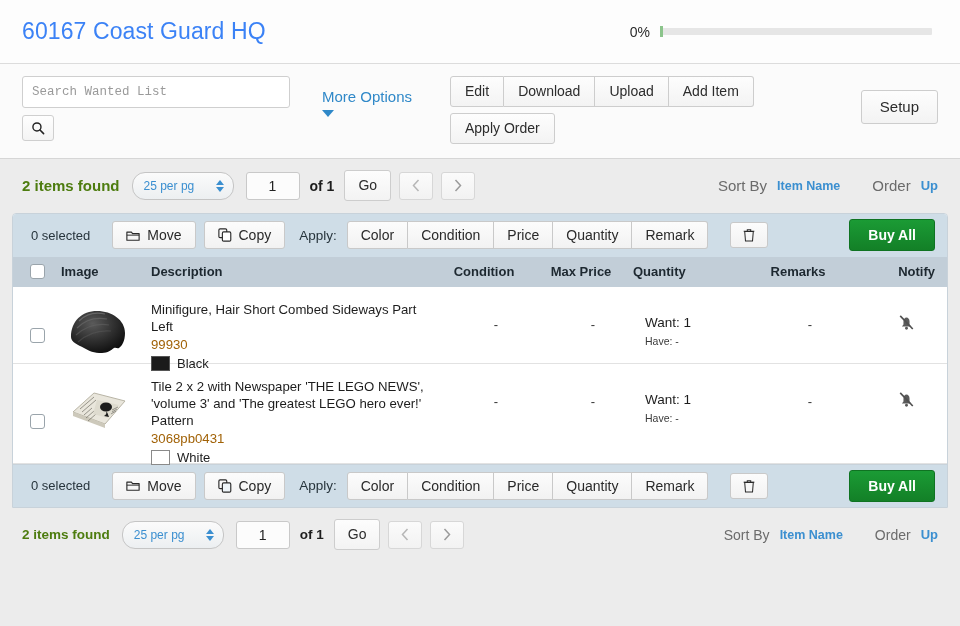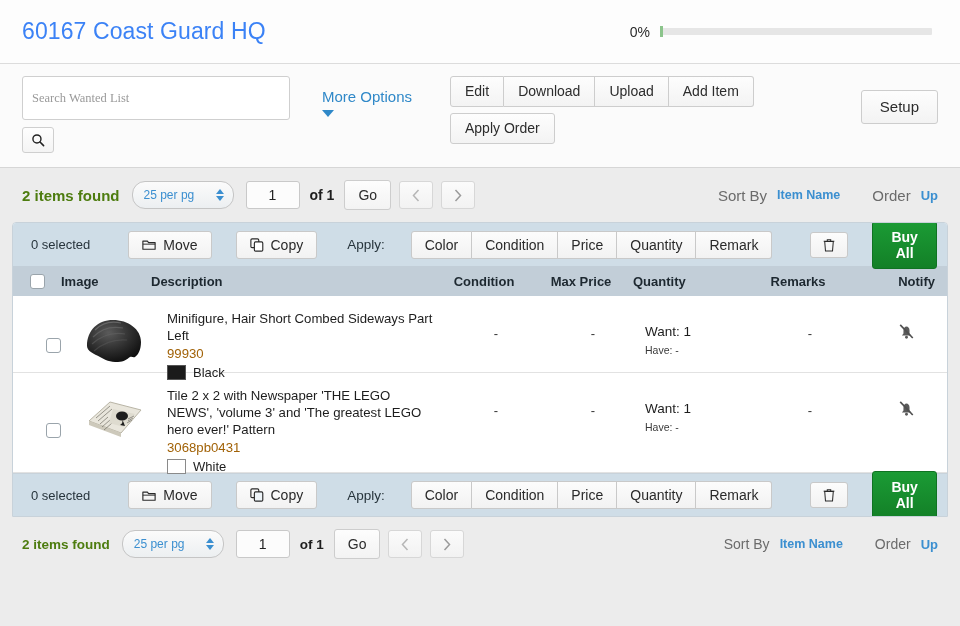--- a/index.html
+++ b/index.html
@@ -73,29 +73,29 @@
     align-items: flex-start;
     box-sizing: border-box;
   }
   .search-col {
     display: flex;
     flex-direction: column;
     gap: 7px;
   }
   .search-input {
     width: 268px;
-    height: 44px;
+    height: 32px;
     border: 1px solid #cfcfcf;
     border-radius: 3px;
     background: #fff;
     font-size: 12.5px;
     color: #555;
     padding: 0 9px;
     box-sizing: border-box;
-    font-family: Liberation Serif, serif;
+    font-family: Liberation Mono, monospace;
   }
   .search-input::placeholder { color: #9a9a9a; }
   .search-btn {
     width: 32px;
     height: 26px;
     border: 1px solid #cfcfcf;
     border-radius: 3px;
     background: linear-gradient(#fefefe, #f4f4f4);
     display: flex;
     align-items: center;
@@ -231,21 +231,21 @@
     border: 1px solid #c8d2da;
     border-radius: 4px 4px 0 0;
     overflow: hidden;
     background: #fff;
   }
   .actionbar {
     background: #cfdde7;
     display: flex;
     align-items: center;
     padding: 8px 12px;
-    gap: 24px;
+    gap: 8px;
     box-sizing: border-box;
     height: 43px;
   }
   .selected-count { font-size: 13px; color: #27343c; font-weight: 500; margin-right: 14px; margin-left: 6px; white-space: nowrap; }
   .abtn {
     background: linear-gradient(#fcfcfc, #f2f2f2);
     border: 1px solid #c9c9c9;
     border-radius: 3px;
     font-size: 14px;
     font-family: "Liberation Sans", sans-serif;
@@ -310,21 +310,21 @@
 
   .cbox {
     width: 15px; height: 15px;
     border: 1px solid #9aa4ab;
     border-radius: 3px;
     background: #fff;
     display: inline-block;
     cursor: pointer;
     box-sizing: border-box;
   }
-  .row-inner { padding: 14px 0 12px 16px; display: flex; width: 100%; align-items: flex-start; }
+  .row-inner { padding: 14px 0 12px 0; display: flex; width: 100%; align-items: flex-start; }
   .row1 { height: 77px; }
   .row2 { height: 100px; }
   .row .c-check { align-items: center; align-self: center; }
   .thumb { width: 74px; height: 58px; display: block; }
   .desc-title { font-size: 13.2px; line-height: 17px; color: #1d1d1d; }
   .desc-id { font-size: 13.2px; color: #a16207; margin-top: 2px; cursor: pointer; }
   .color-line { display: flex; align-items: center; gap: 7px; margin-top: 4px; }
   .swatch { width: 17px; height: 13px; border: 1px solid #555; display: inline-block; }
   .color-name { font-size: 13px; color: #1d1d1d; }
   .dash { font-size: 13px; color: #333; }

